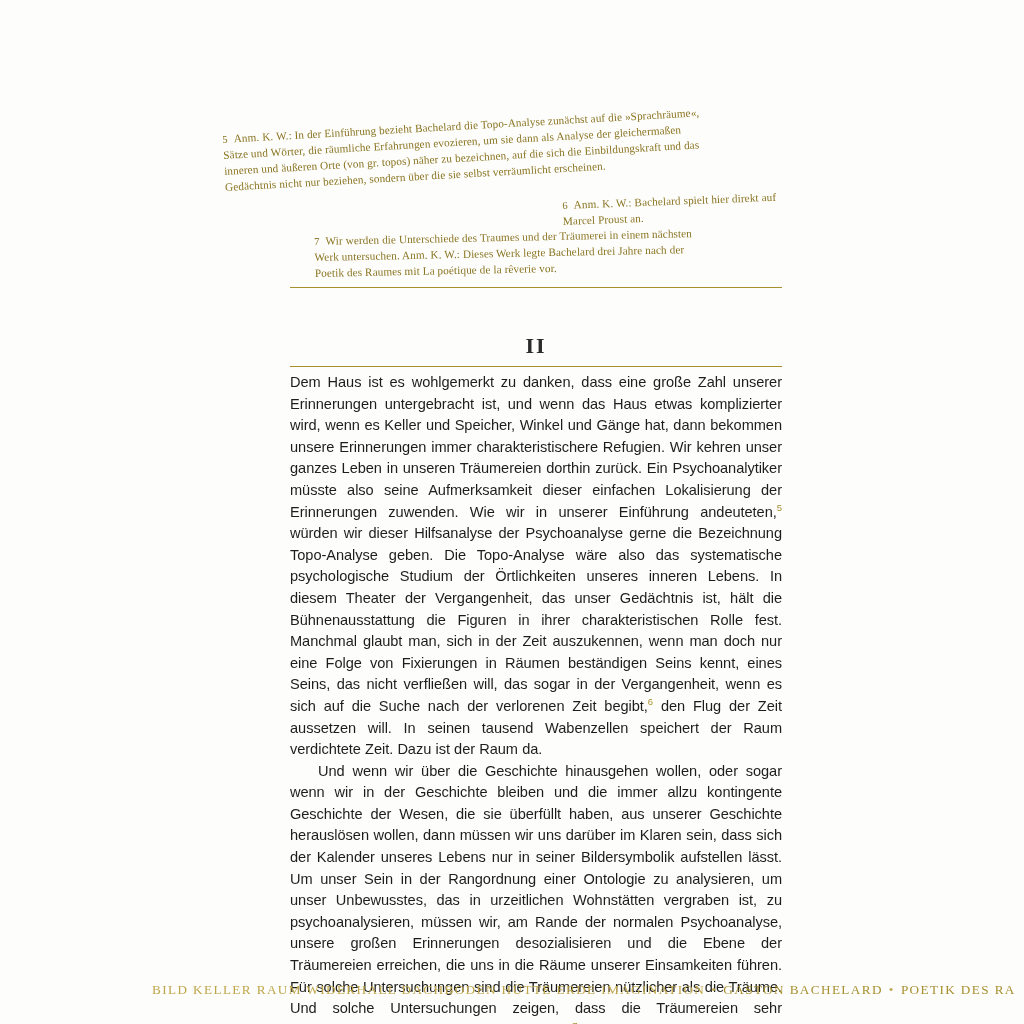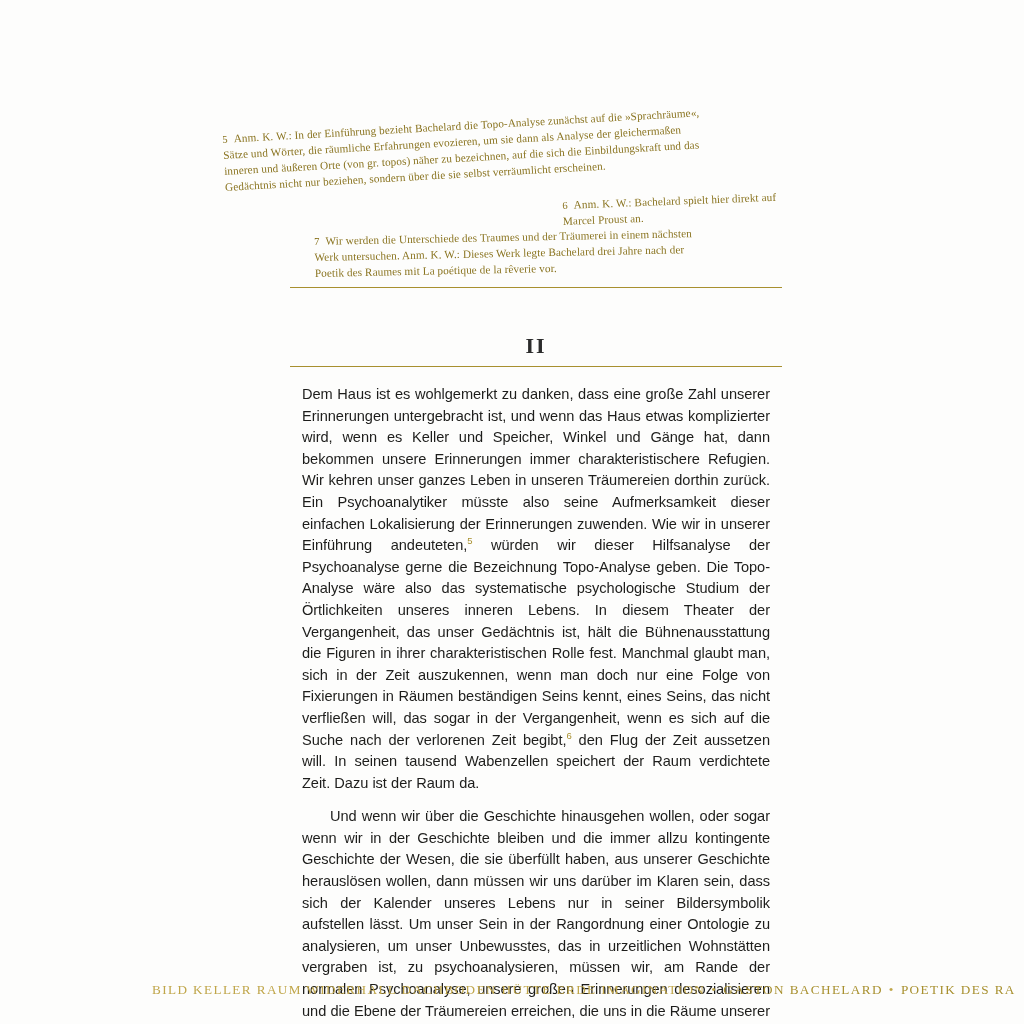--- a/index.html
+++ b/index.html
@@ -101,21 +101,21 @@
   }
 
   
   .body-col {
     position: absolute;
     left: 290px;
     top: 372px;
     width: 492px;
   }
   .body-col p {
-    margin: 12px;
+    margin: 0;
     font-family: "Liberation Sans", sans-serif;
     font-size: 14.6px;
     line-height: 21.6px;
     color: #1d1d1b;
     text-align: justify;
     letter-spacing: -0.05px;
     word-spacing: 0.2px;
   }
   .body-col p.indent {
     text-indent: 28px;

